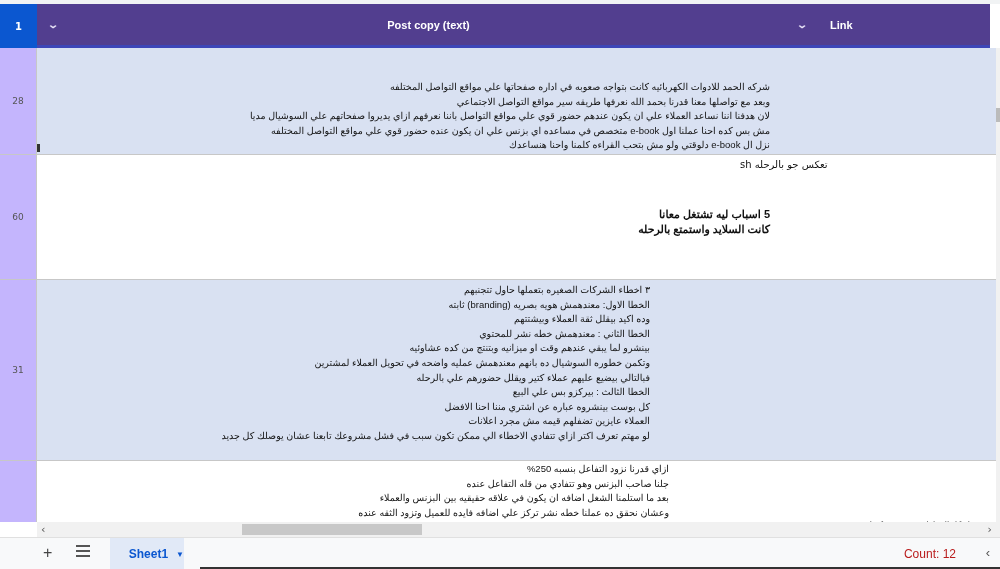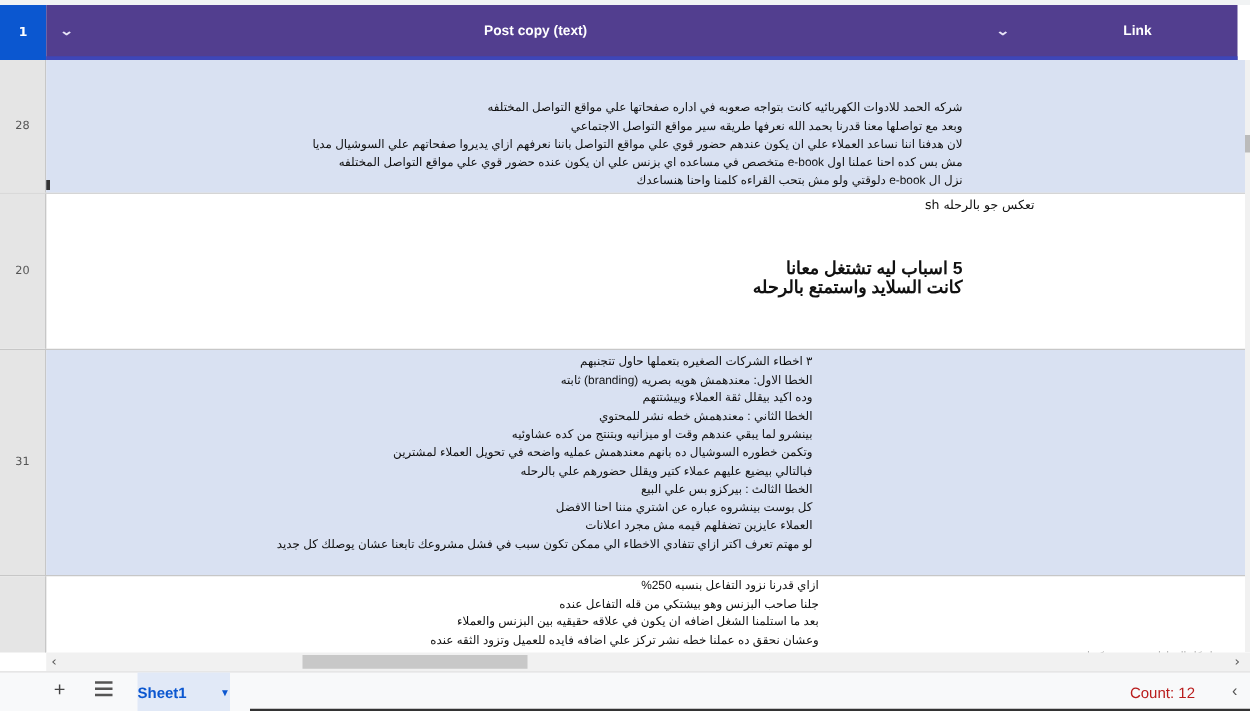--- a/index.html
+++ b/index.html
@@ -2,47 +2,47 @@
 <html><head>
 <meta charset="utf-8">
 <style>
   * { box-sizing: border-box; margin: 0; padding: 0; }
   body { width: 1000px; height: 569px; overflow: hidden; background: #ffffff; font-family: "DejaVu Sans", "Liberation Sans", sans-serif; position: relative; }
   .grid { position: absolute; left: 0; top: 0; width: 1000px; height: 522px; overflow: hidden; background: #fff; }
   .header-row { position: absolute; top: 4px; left: 0; width: 1000px; height: 44px; display: flex; }
   .row-num-header { width: 37px; height: 44px; background: #0b57d0; color: #fff; font-size: 10px; font-weight: bold; display: flex; align-items: center; justify-content: center; }
   .col-header { height: 44px; background: #523e8f; color: #fff; font-family: "Liberation Sans", sans-serif; font-size: 11px; font-weight: bold; display: flex; align-items: center; position: relative; border-bottom: 3px solid #3e46b8; }
   .col-header.main { width: 783px; }
-  .col-header.link { width: 170px; padding-left: 10px; justify-content: center; }
+  .col-header.link { width: 170px; padding-left: 10px; justify-content: flex-start; }
   .col-header .chev { position: absolute; font-size: 10px; color: #e8e4f7; transform: scaleX(1.4); }
   .col-header .chev.left { left: 12px; }
   .col-header .chev.right { right: 14px; }
   .col-header .title { position: absolute; left: 0; right: 0; text-align: center; }
   .top-strip { position: absolute; top: 0; left: 0; width: 1000px; height: 4px; background: #f1f3f4; }
   .rows { position: absolute; top: 48px; left: 0; width: 1000px; }
   .row { position: relative; display: flex; border-bottom: 1px solid #c7c7c7; }
-  .rownum { width: 37px; flex: none; font-size: 9px; color: #555; display: flex; align-items: center; justify-content: center; background: #e5e5e5; border-right: 1px solid #c7c7c7; }
+  .rownum { width: 37px; flex: none; font-size: 9px; color: #555; display: flex; align-items: center; justify-content: center; background: #c4b5fd; border-right: 1px solid #c7c7c7; }
   .cell { width: 783px; flex: none; position: relative; direction: rtl; font-family: Liberation Sans, sans-serif; font-size: 9.5px; color: #111; line-height: 14.6px; }
   .cell.sel { background: #d9e1f2; }
   .cell2 { flex: 1; position: relative; direction: rtl; font-size: 9.5px; color: #111; }
   .cell2.sel { background: #d9e1f2; }
   .cell .lines { position: absolute; right: 0; white-space: nowrap; }
   .cell2 .lines { position: absolute; right: 4px; white-space: nowrap; }
   .bold { font-weight: bold; }
   .handle { position: absolute; left: 37px; bottom: 2px; width: 3px; height: 8px; background: #333; }
   .hscroll { position: absolute; top: 522px; left: 37px; width: 963px; height: 15px; background: #f1f1f1; }
   .hscroll .thumb { position: absolute; left: 205px; top: 2px; width: 180px; height: 11px; background: #c8c8c8; }
   .hscroll .arrow { position: absolute; top: 0; font-size: 11px; color: #555; line-height: 15px; }
   .vscroll { position: absolute; top: 48px; right: 0; width: 4px; height: 474px; background: #f1f1f1; }
   .vscroll .thumb { position: absolute; top: 60px; width: 4px; height: 14px; background: #bbb; }
   .bottom-bar { position: absolute; top: 537px; left: 0; width: 1000px; height: 32px; background: #f8f9fa; border-top: 1px solid #e0e0e0; font-family: "Liberation Sans", sans-serif; }
   .btn-add { position: absolute; left: 43px; top: 6px; font-size: 16px; color: #444; cursor: pointer; }
   .btn-list { position: absolute; left: 76px; top: 7px; width: 14px; height: 12px; cursor: pointer; }
   .btn-list span { display: block; height: 2px; background: #555; margin-bottom: 3px; }
-  .sheet-tab { position: absolute; left: 110px; top: 0; width: 74px; height: 32px; background: #e1e9f7; color: #0b57d0; font-weight: bold; font-size: 12px; display: flex; align-items: center; justify-content: space-between; gap: 8px; cursor: pointer; }
+  .sheet-tab { position: absolute; left: 110px; top: 0; width: 74px; height: 32px; background: #e1e9f7; color: #0b57d0; font-weight: bold; font-size: 12px; display: flex; align-items: center; justify-content: flex-end; gap: 8px; cursor: pointer; }
   .sheet-tab .caret { font-size: 8px; }
   .count { position: absolute; right: 44px; top: 9px; font-size: 12px; color: #b91c1c; }
   .collapse { position: absolute; right: 10px; top: 7px; font-size: 13px; color: #555; cursor: pointer; }
   .bottom-edge { position: absolute; left: 200px; bottom: 0; width: 800px; height: 2px; background: #333; }
 </style>
 </head>
 <body>
 
 <div class="grid">
   <div class="top-strip"></div>
@@ -70,23 +70,23 @@
           <div>لان هدفنا اننا نساعد العملاء علي ان يكون عندهم حضور قوي علي مواقع التواصل باننا نعرفهم ازاي يديروا صفحاتهم علي السوشيال مديا</div>
           <div>مش بس كده احنا عملنا اول e-book متخصص في مساعده اي بزنس علي ان يكون عنده حضور قوي علي مواقع التواصل المختلفه</div>
           <div>نزل ال e-book دلوقتي ولو مش بتحب القراءه كلمنا واحنا هنساعدك</div>
         </div>
         <div class="handle" style="left:0"></div>
       </div>
       <div class="cell2 sel"></div>
     </div>
 
     <div class="row" style="height:125px">
-      <div class="rownum">20</div>
+      <div class="rownum">60</div>
       <div class="cell">
-        <div class="lines bold" style="top:52px; right:50px; font-size:14px;">
+        <div class="lines bold" style="top:52px; right:50px; font-size:11px;">
           <div>5 اسباب ليه تشتغل معانا</div>
           <div>كانت السلايد واستمتع بالرحله</div>
         </div>
       </div>
       <div class="cell2">
         <div class="lines" style="top:4px; right:auto; left:-80px; direction:ltr; font-size:10px;">sh تعكس جو بالرحله</div>
       </div>
     </div>
 
     <div class="row" style="height:181px">
@@ -105,23 +105,23 @@
           <div>العملاء عايزين تضفلهم قيمه مش مجرد اعلانات</div>
           <div>لو مهتم تعرف اكتر ازاي تتفادي الاخطاء الي ممكن تكون سبب في فشل مشروعك تابعنا عشان يوصلك كل جديد</div>
         </div>
       </div>
       <div class="cell2 sel"></div>
     </div>
 
     <div class="row" style="height:70px; border-bottom:none;">
       <div class="rownum"></div>
       <div class="cell">
-        <div class="lines" style="top:1px; right:165px;">
+        <div class="lines" style="top:1px; right:151px;">
           <div>ازاي قدرنا نزود التفاعل بنسبه 250%</div>
-          <div>جلنا صاحب البزنس وهو بيشتكي من قله التفاعل عنده</div>
+          <div>جلنا صاحب البزنس وهو تتفادي من قله التفاعل عنده</div>
           <div>بعد ما استلمنا الشغل اضافه ان يكون في علاقه حقيقيه بين البزنس والعملاء</div>
           <div>وعشان نحقق ده عملنا خطه نشر تركز علي اضافه فايده للعميل وتزود الثقه عنده</div>
         </div>
         <div class="lines" style="top:57px; right:-150px; color:#555; font-size:8px;">لو كل الخطوات دي مش مكتمله</div>
       </div>
       <div class="cell2"></div>
     </div>
   </div>
 
   <div class="vscroll">

